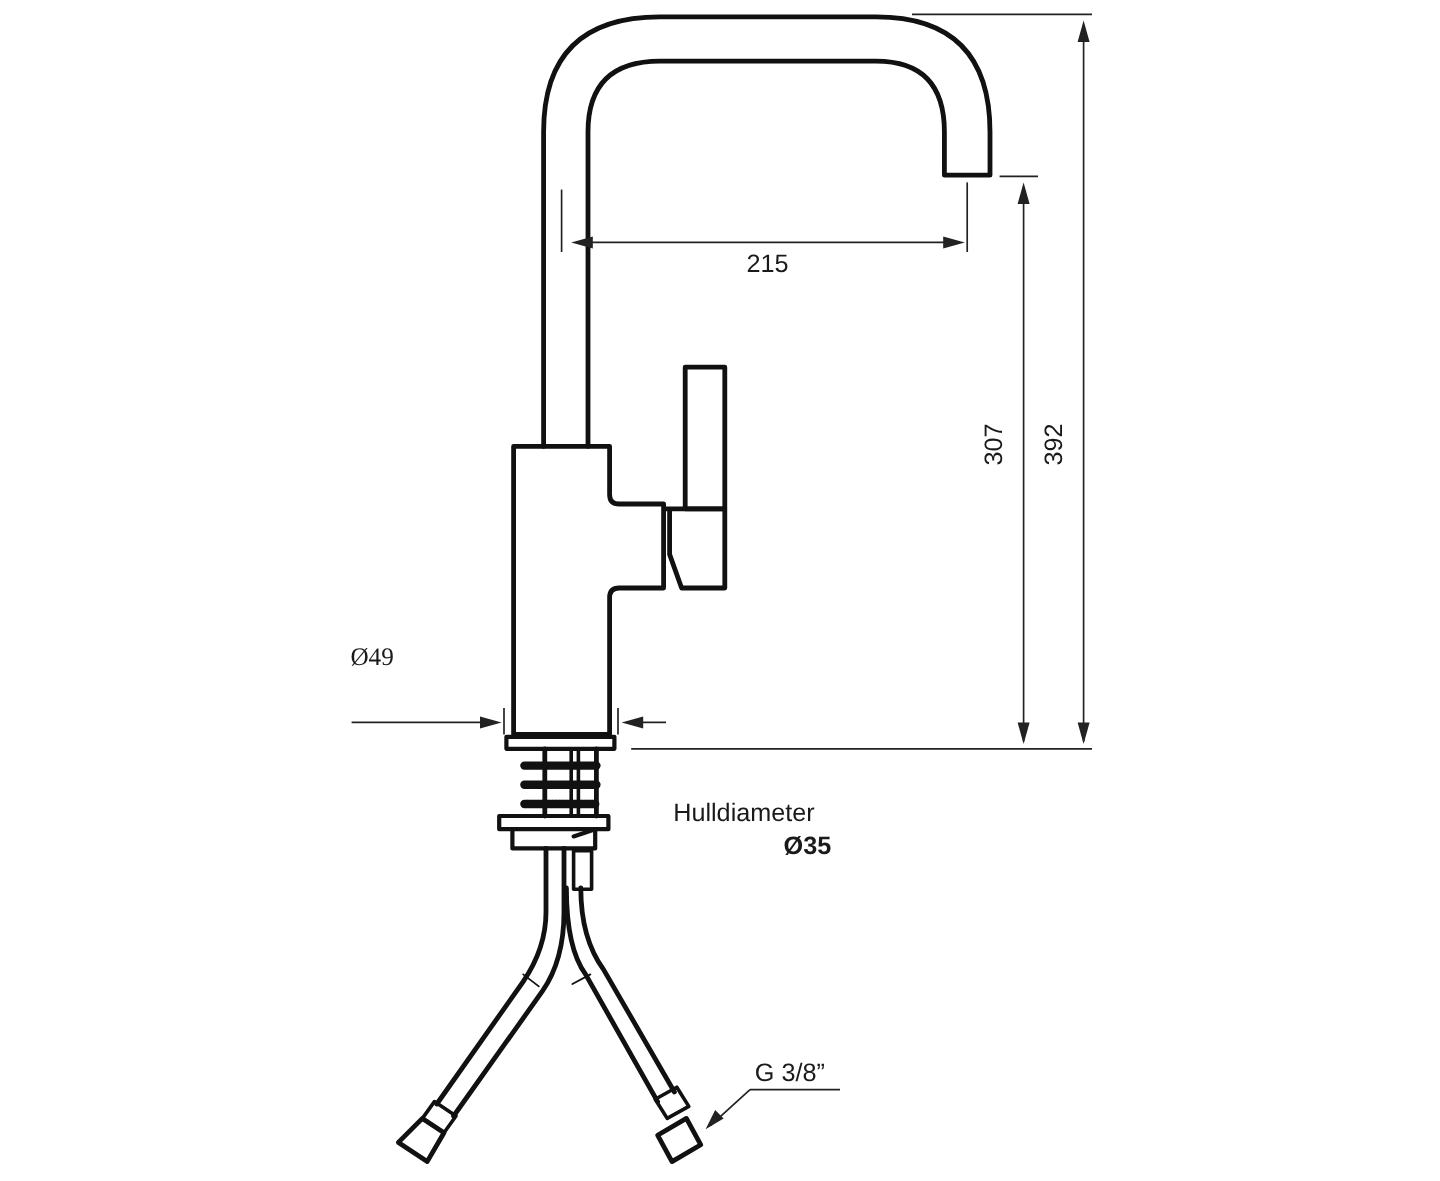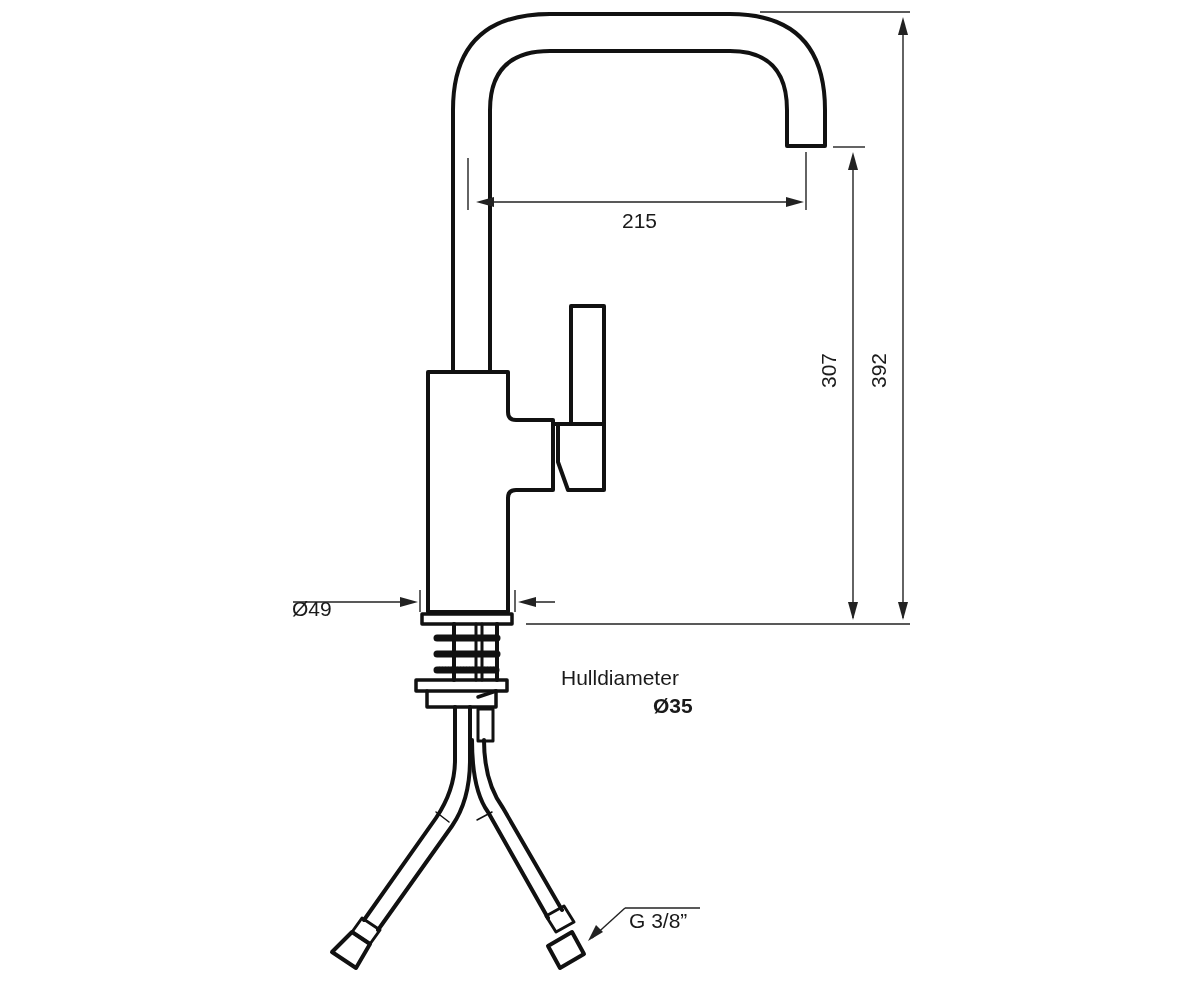--- a/index.html
+++ b/index.html
@@ -84,16 +84,16 @@
     <polygon points="903,620 898,602 908,602"></polygon>
     <polygon points="418,602 400,597 400,607"></polygon>
     <polygon points="518,602 536,597 536,607"></polygon>
     <polygon points="588,941 596,925 603,932"></polygon>
   </g>
 </svg>
 
 <div class="lbl" style="left:622px;top:170px;margin-top:40px;">215</div>
 <div class="lbl rot" style="left:818px;top:388px;">307</div>
 <div class="lbl rot" style="left:868px;top:388px;">392</div>
-<div class="lbl" style="left:292px;top:598px;">Ø49</div>
+<div class="lbl" style="left:292px;top:537px;font-family:Liberation Serif, serif;">Ø49</div>
 <div class="lbl" style="left:561px;top:667px;text-align:center;">Hulldiameter</div>
 <div class="lbl" style="left:653px;top:695px;font-weight:bold;">Ø35</div>
-<div class="lbl" style="left:629px;top:910px;">G 3/8”</div>
+<div class="lbl" style="left:629px;top:884px;">G 3/8”</div>
 
 </body></html>

